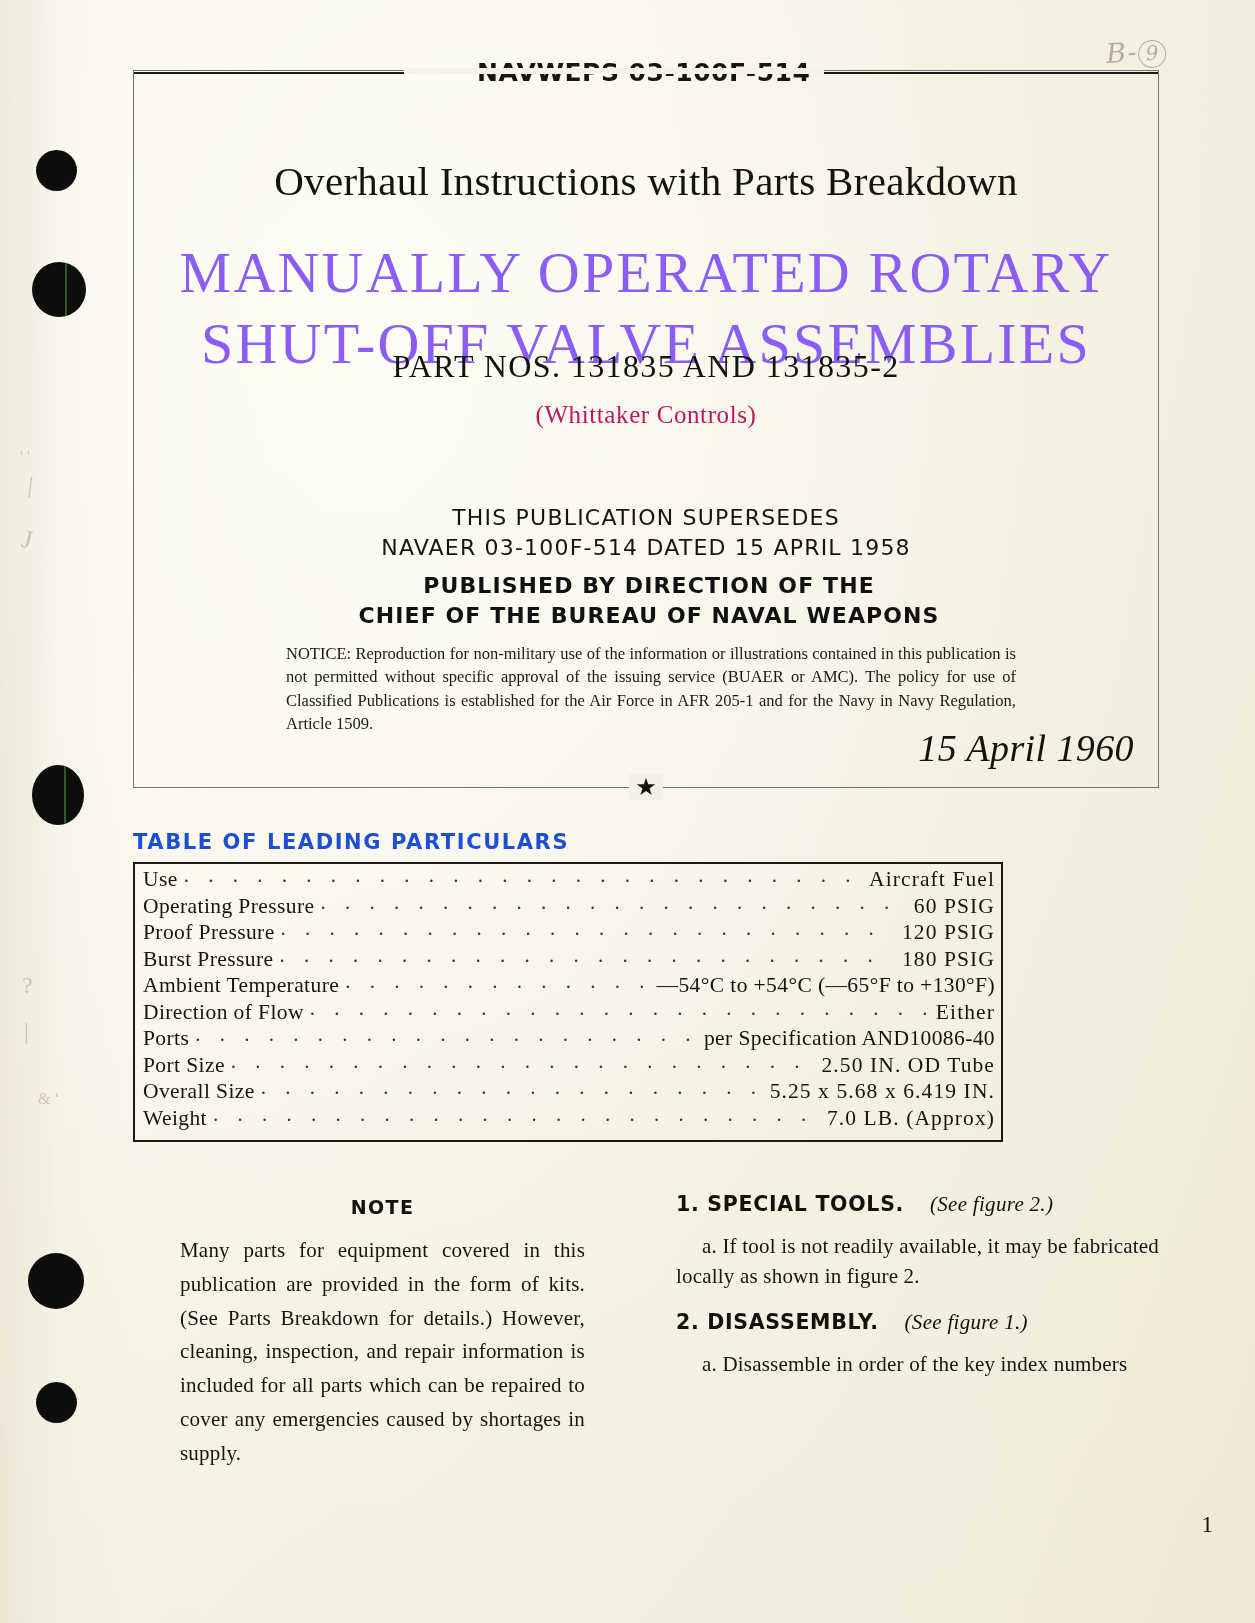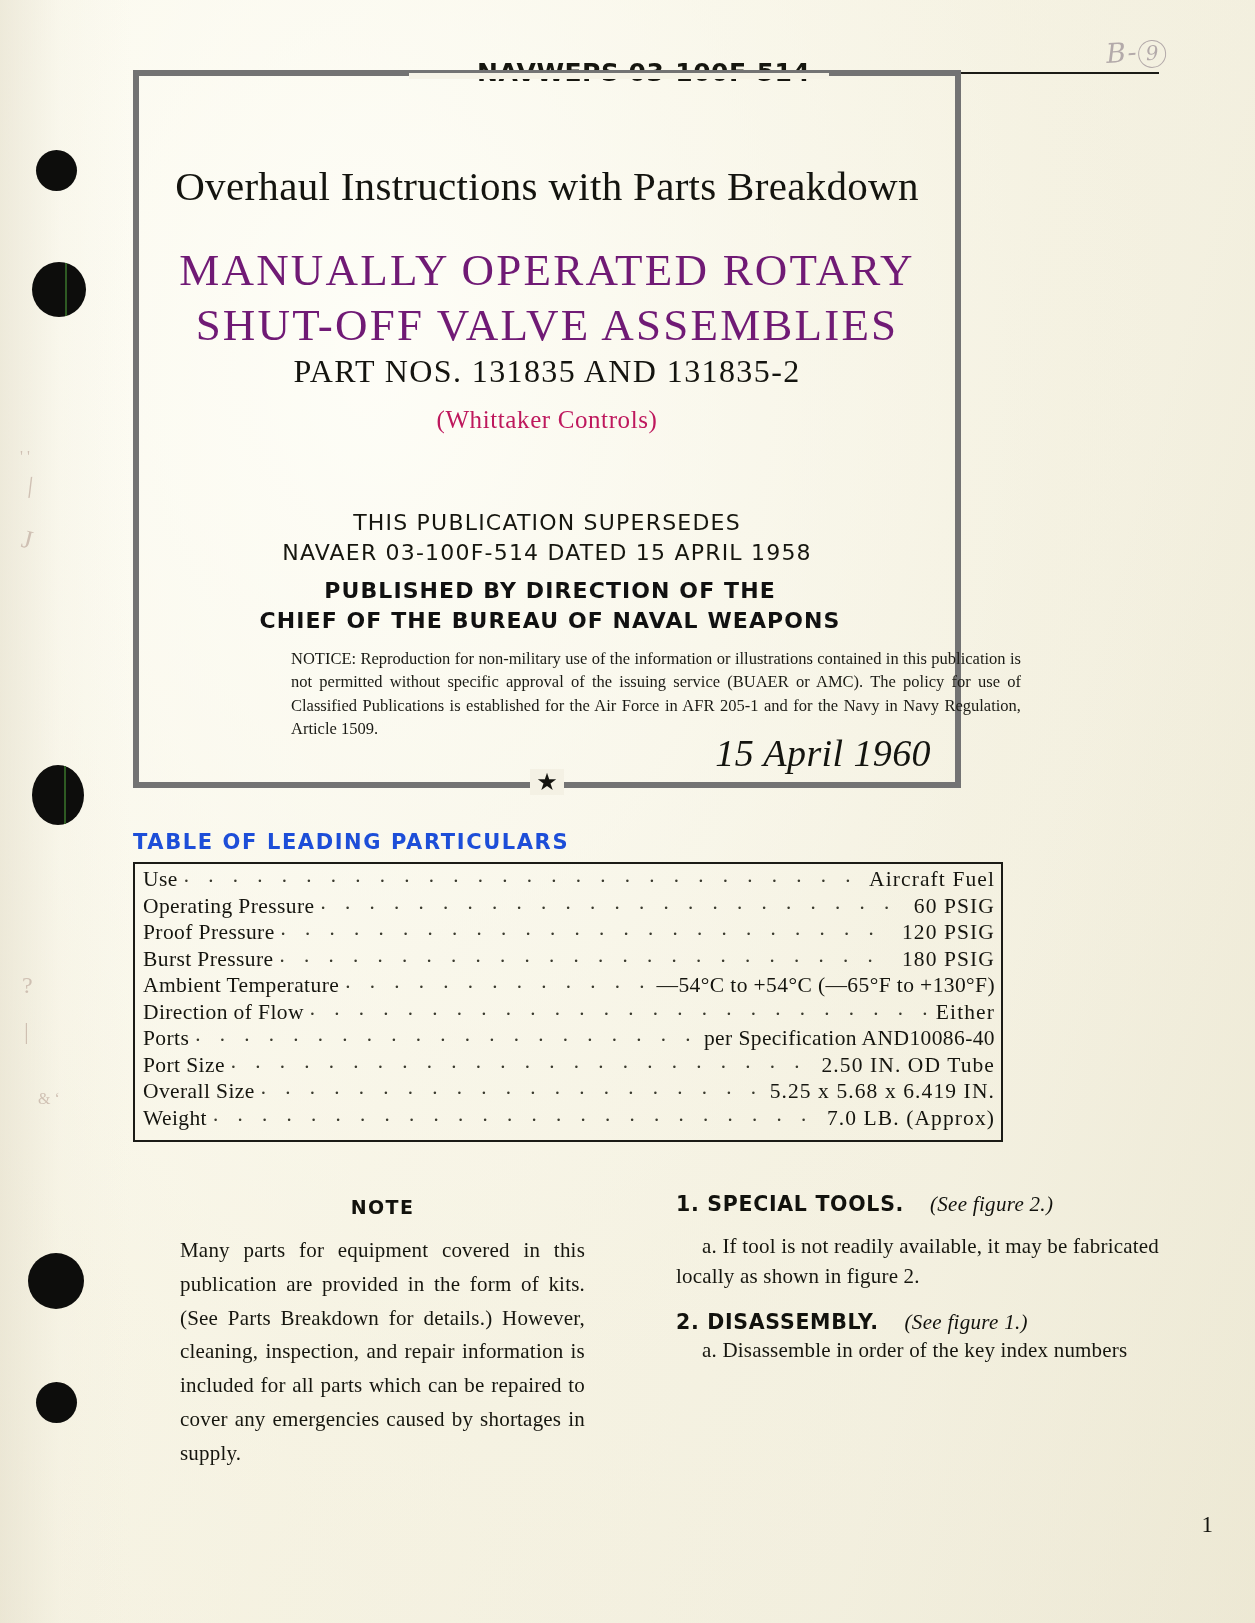--- a/index.html
+++ b/index.html
@@ -97,23 +97,23 @@
     letter-spacing: 0.5px;
     white-space: nowrap;
     color: #16160f;
   }
 
   
   #title-box {
     position: absolute;
     left: 133px;
     top: 70px;
-    width: 828px;
+    width: 1026px;
     height: 718px;
-    border: 6px solid #737373;
+    border: 1px solid #737373;
     box-sizing: border-box;
   }
   #title-box .clip-top {
     position: absolute;
     left: 270px;
     top: -3px;
     width: 420px;
     height: 6px;
     background: #f6f3e6;
   }
@@ -127,24 +127,24 @@
     font-family: "Liberation Serif", serif;
     font-size: 41px;
     letter-spacing: 0.3px;
     color: #14140f;
   }
   #main-title {
     position: absolute;
     top: 167px;
     left: 0; right: 0;
     font-family: "Liberation Serif", serif;
-    font-size: 45px;
+    font-size: 58px;
     line-height: 1.22;
     letter-spacing: 2.2px;
-    color: #701a75;
+    color: #8b5cf6;
   }
   #part-nos {
     position: absolute;
     top: 277px;
     left: 0; right: 0;
     font-family: "Liberation Serif", serif;
     font-size: 32px;
     letter-spacing: 1.4px;
     color: #14140f;
   }
@@ -503,20 +503,20 @@
     <div class="body-para" style="margin-top:14px;">
       <span class="indent"></span><span>a. If tool is not readily available, it may be fabricated locally as shown in figure 2.</span>
     </div>
 
     <div class="sec-heading" style="margin-top:18px;">
       <span>2.</span>
       <span>DISASSEMBLY.</span>
       <span class="figref">(See figure 1.)</span>
     </div>
 
-    <div class="body-para" style="text-align:left;">
+    <div class="body-para" style="margin-top:14px; text-align:left;">
       <span class="indent"></span><span>a. Disassemble in order of the key index numbers</span>
     </div>
   </div>
 
   <div id="page-number">1</div>
 
 </div>
 
 </body></html>

